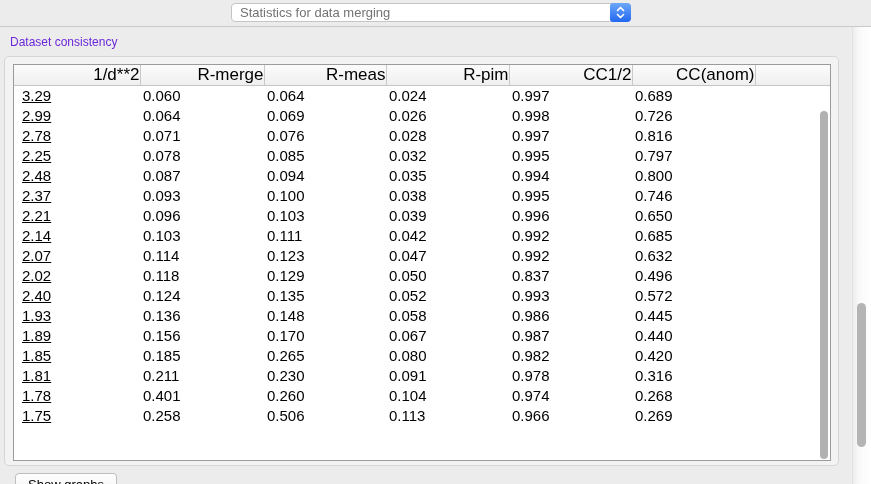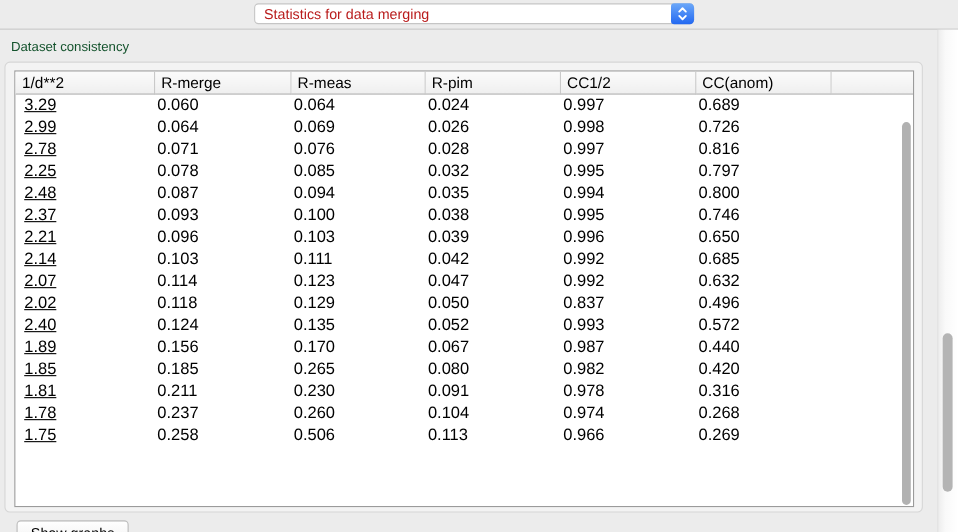--- a/index.html
+++ b/index.html
@@ -16,34 +16,34 @@
     position:absolute; left:0; top:0; width:871px; height:26px;
     background:#ececec; border-bottom:1px solid #c9c9c9;
   }
   .popup {
     position:absolute; left:231px; top:3px; width:400px; height:19px;
     background:#ffffff; border:1px solid #c5c5c5; border-radius:4px;
     box-sizing:border-box; cursor:default;
   }
   .popup-label {
     position:absolute; left:8px; top:0; right:24px;
-    line-height:17px; font-size:13px; color:#b91c1c;
+    line-height:17px; font-size:13px; color:#737373;
     white-space:nowrap; overflow:hidden;
   }
   .stepper {
     position:absolute; top:-1px; right:-1px; width:21px; height:19px;
     background:linear-gradient(#6ca8f9, #2268f1);
     border-radius:3px 4px 4px 3px;
     display:flex; align-items:center; justify-content:center;
   }
 
   
   .section-label {
     position:absolute; left:10px; top:35px;
-    font-size:12px; color:#14532d;
+    font-size:12px; color:#6d28d9;
   }
   .groupbox {
     position:absolute; left:4px; top:56px; width:835px; height:410px;
     background:#f3f3f3; border:1px solid #d6d6d6; border-radius:5px;
     box-sizing:border-box;
   }
 
   
   .tablewrap {
     position:absolute; left:8px; top:7px; width:818px; height:397px;
@@ -51,21 +51,21 @@
     box-sizing:border-box; overflow:hidden;
   }
   table.stats {
     width:100%; border-collapse:collapse; table-layout:fixed;
   }
   table.stats th {
     height:20px; line-height:20px;
     background:linear-gradient(#fbfbfb, #efefef);
     border-bottom:1px solid #c6c6c6;
     border-right:1px solid #c9c9c9;
-    font-size:14px; font-weight:400; text-align:left;
+    font-size:17px; font-weight:400; text-align:right;
     padding:0 0 0 6px; color:#000;
     white-space:nowrap; overflow:hidden;
   }
   table.stats th:last-child { border-right:none; }
   table.stats td {
     height:20px; line-height:20px;
     font-size:15px; color:#000;
     padding:0 0 0 3px;
     white-space:nowrap; overflow:hidden;
   }
@@ -231,20 +231,29 @@
           <tr>
             <td>2.40</td>
             <td>0.124</td>
             <td>0.135</td>
             <td>0.052</td>
             <td>0.993</td>
             <td>0.572</td>
             <td></td>
           </tr>
           <tr>
+            <td>1.93</td>
+            <td>0.136</td>
+            <td>0.148</td>
+            <td>0.058</td>
+            <td>0.986</td>
+            <td>0.445</td>
+            <td></td>
+          </tr>
+          <tr>
             <td>1.89</td>
             <td>0.156</td>
             <td>0.170</td>
             <td>0.067</td>
             <td>0.987</td>
             <td>0.440</td>
             <td></td>
           </tr>
           <tr>
             <td>1.85</td>
@@ -259,21 +268,21 @@
             <td>1.81</td>
             <td>0.211</td>
             <td>0.230</td>
             <td>0.091</td>
             <td>0.978</td>
             <td>0.316</td>
             <td></td>
           </tr>
           <tr>
             <td>1.78</td>
-            <td>0.237</td>
+            <td>0.401</td>
             <td>0.260</td>
             <td>0.104</td>
             <td>0.974</td>
             <td>0.268</td>
             <td></td>
           </tr>
           <tr>
             <td>1.75</td>
             <td>0.258</td>
             <td>0.506</td>

